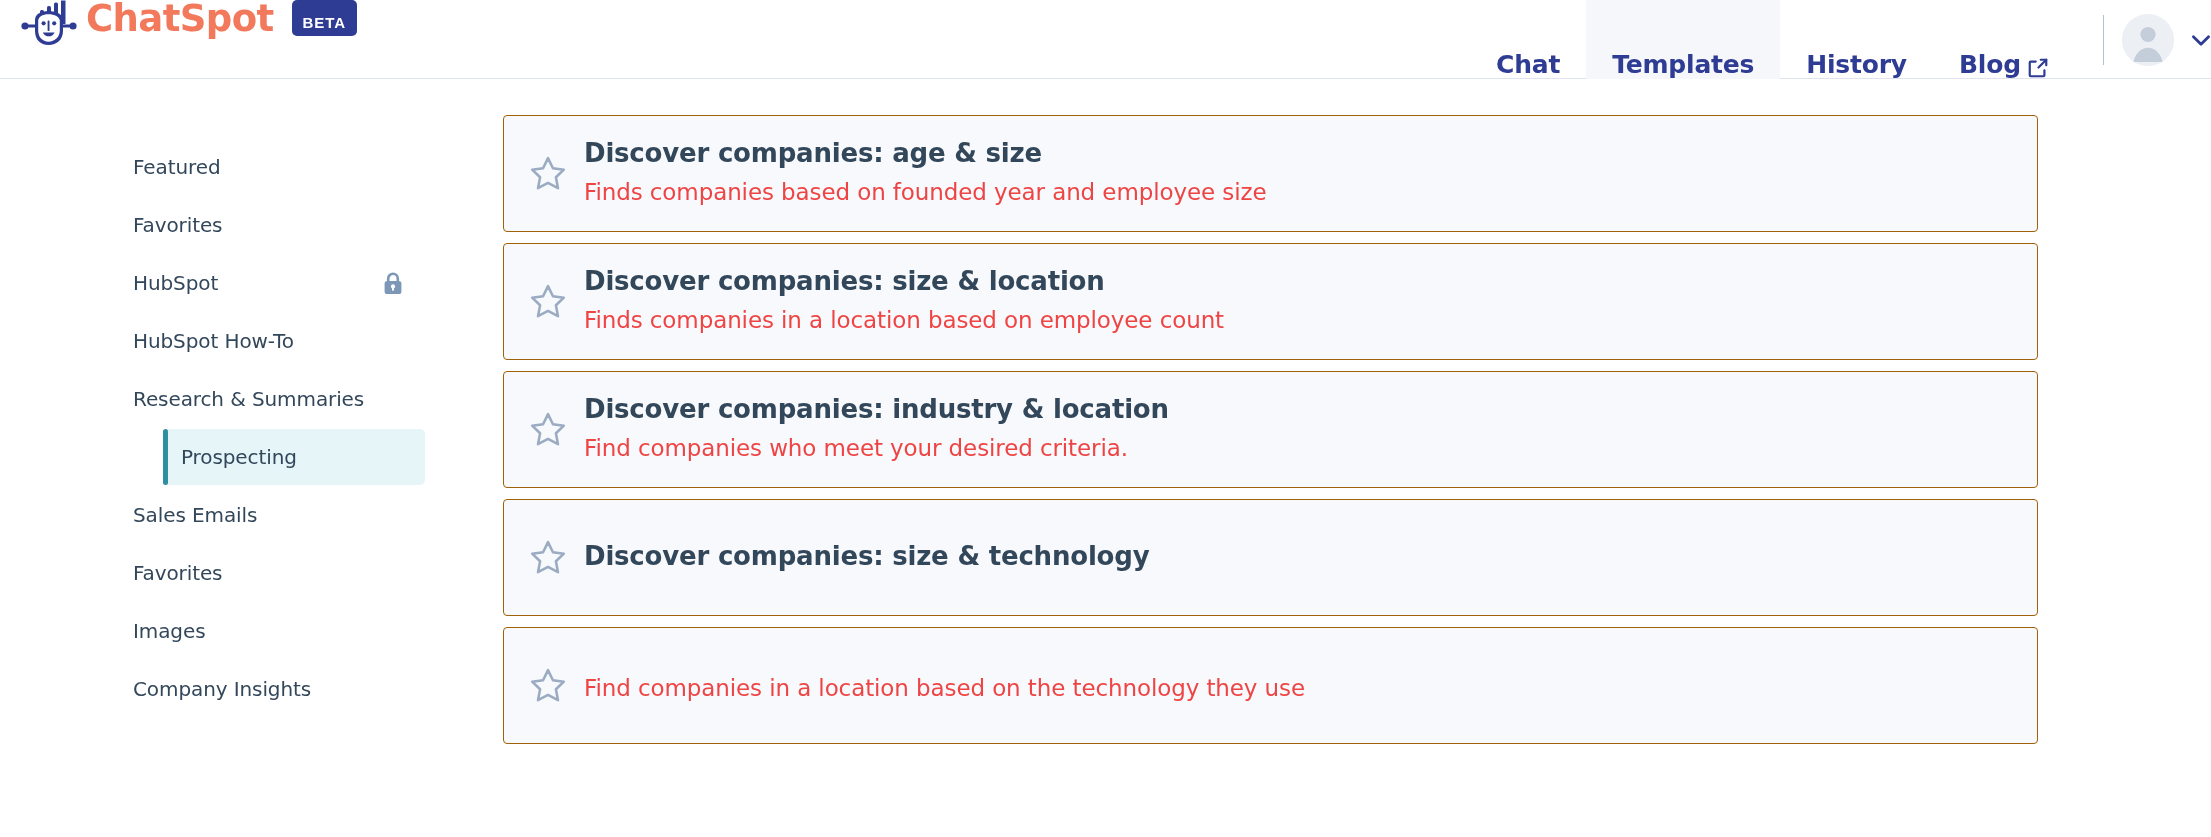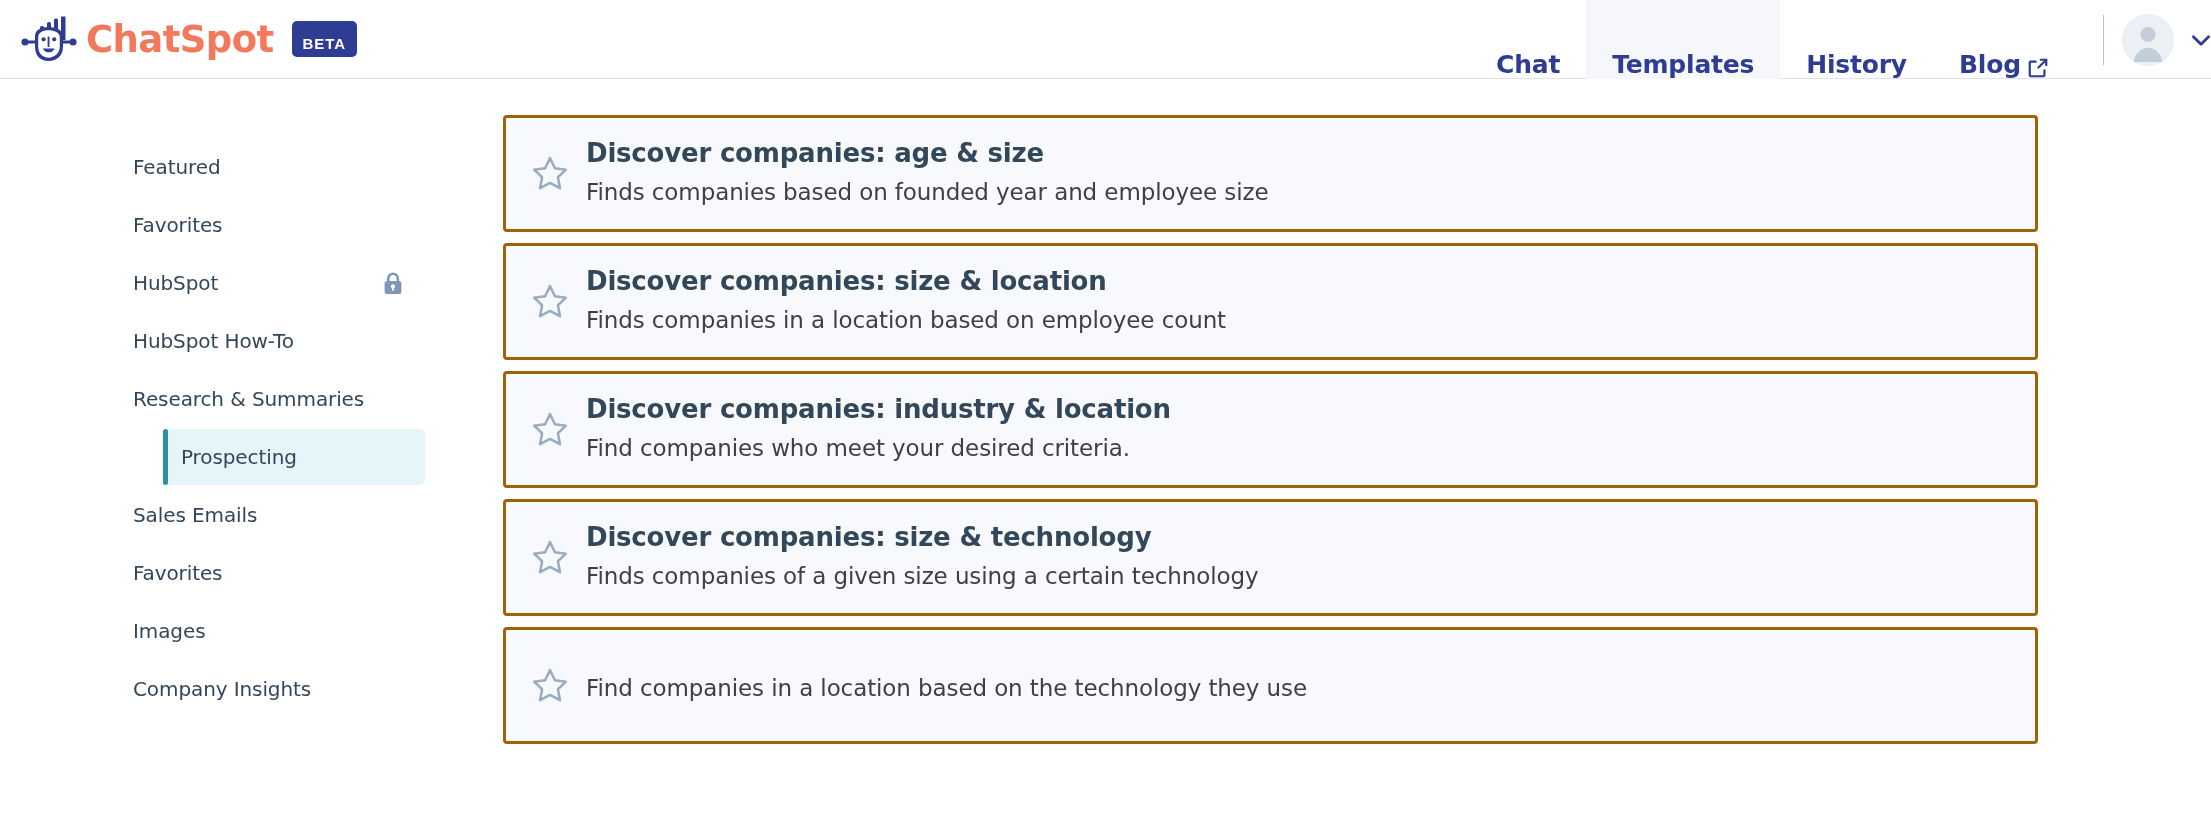--- a/index.html
+++ b/index.html
@@ -18,21 +18,21 @@
     height: 79px;
     width: 2211px;
     background: #ffffff;
     border-bottom: 1px solid #dfe3eb;
     display: flex;
     align-items: center;
   }
 
   .brand {
     display: flex;
-    align-items: center;
+    align-items: flex-start;
     height: 79px;
     padding-left: 18px;
     gap: 4px;
   }
 
   .logo-mark { width: 62px; height: 46px; display: block; flex: 0 0 auto; }
 
   .wordmark {
     font-size: 37px;
     font-weight: 700;
@@ -166,21 +166,21 @@
     padding-top: 0;
   }
 
   .card-list { width: 1535px; display: flex; flex-direction: column; gap: 11px; }
 
   .card {
     display: flex;
     align-items: center;
     min-height: 117px;
     background: #f7f9fc;
-    border: 3px solid #a16207;
+    border: 1px solid #a16207;
     border-radius: 4px;
     padding: 14px 4px 16px 0;
     cursor: pointer;
   }
 
   .card-star {
     flex: 0 0 auto;
     width: 80px;
     display: flex;
     align-items: center;
@@ -196,21 +196,21 @@
     font-weight: 700;
     color: #33475b;
     line-height: 1.28;
     letter-spacing: -0.2px;
     font-family: "DejaVu Sans", sans-serif;
   }
 
   .card-desc {
     margin-top: 8px;
     font-size: 23px;
-    color: #404040;
+    color: #ef4444;
     line-height: 1.3;
     letter-spacing: -0.1px;
     font-family: "DejaVu Sans", sans-serif;
   }
 </style>
 </head>
 <body>
 
 <div class="header">
 
@@ -374,21 +374,20 @@
       </div>
 
       <div class="card">
         <div class="card-star">
           <svg width="38" height="38" viewBox="0 0 24 24" fill="none" stroke="#9aabc2" stroke-width="1.6" stroke-linecap="round" stroke-linejoin="round">
             <polygon points="12 2.6 15.1 9 22 9.9 17 14.7 18.3 21.6 12 18.3 5.7 21.6 7 14.7 2 9.9 8.9 9"></polygon>
           </svg>
         </div>
         <div class="card-text">
           <div class="card-title">Discover companies: size &amp; technology</div>
-          <div class="card-desc">Finds companies of a given size using a certain technology</div>
         </div>
       </div>
 
       <div class="card">
         <div class="card-star">
           <svg width="38" height="38" viewBox="0 0 24 24" fill="none" stroke="#9aabc2" stroke-width="1.6" stroke-linecap="round" stroke-linejoin="round">
             <polygon points="12 2.6 15.1 9 22 9.9 17 14.7 18.3 21.6 12 18.3 5.7 21.6 7 14.7 2 9.9 8.9 9"></polygon>
           </svg>
         </div>
         <div class="card-text">

